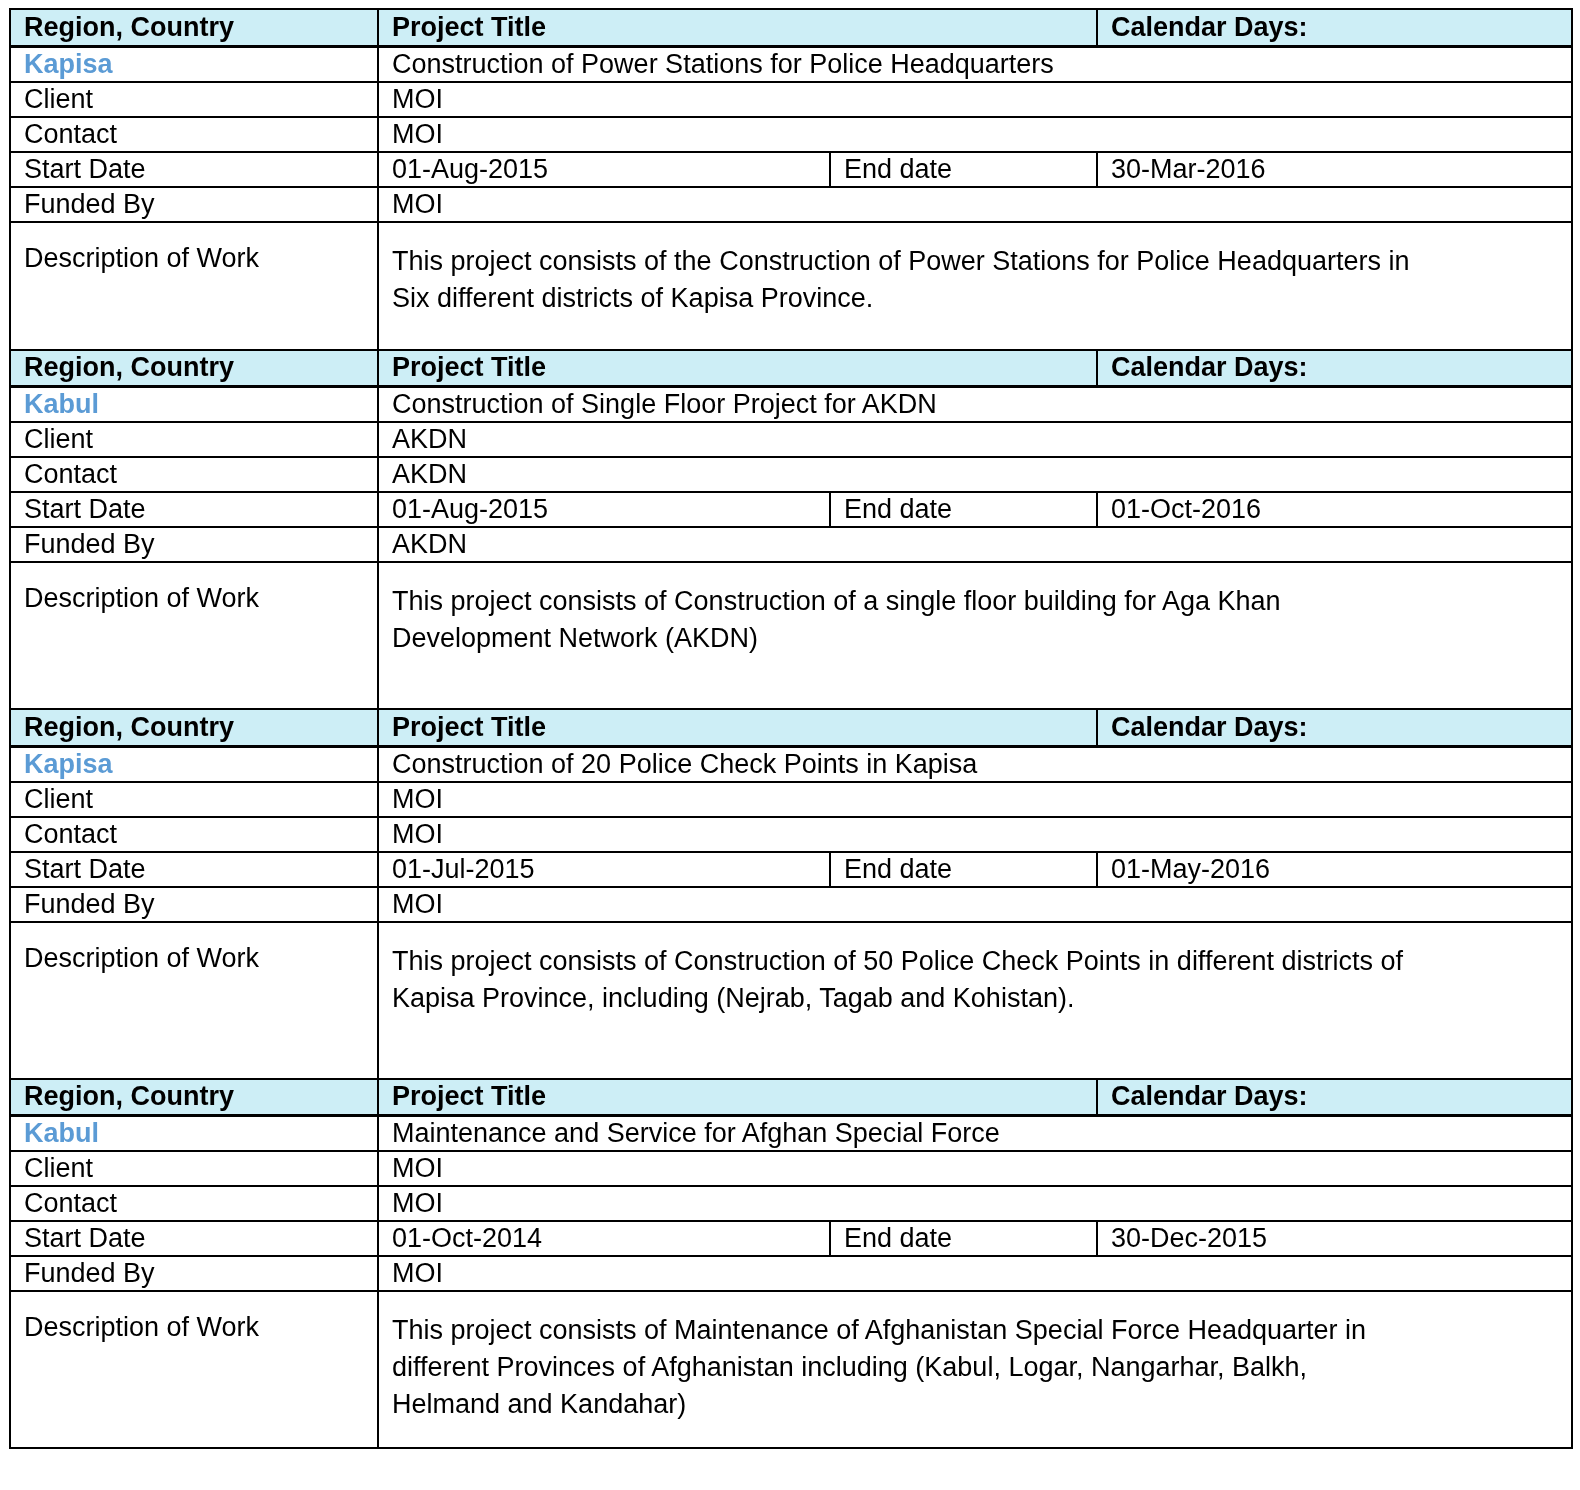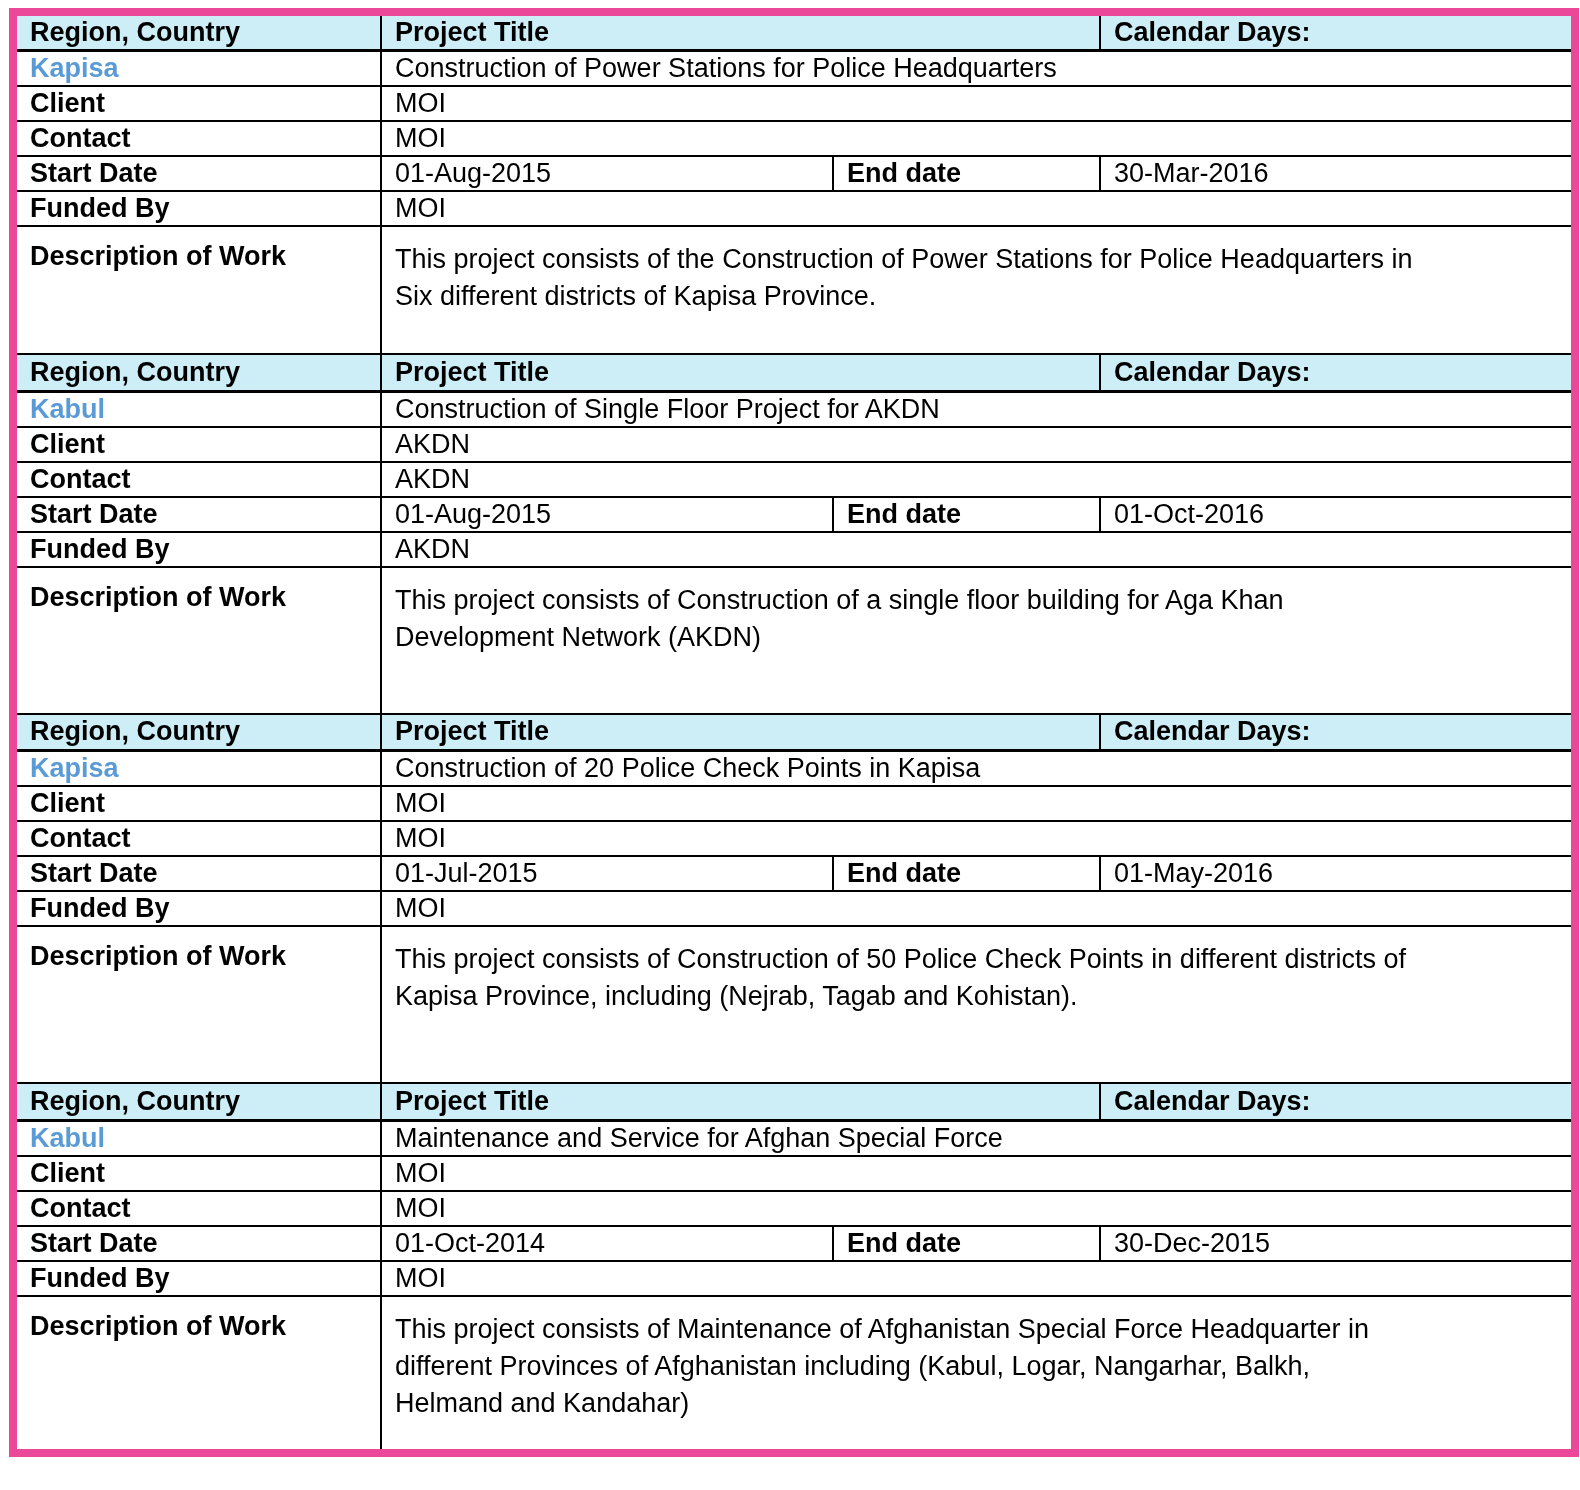--- a/index.html
+++ b/index.html
@@ -8,21 +8,21 @@
     background: #ffffff;
   }
   body {
     padding: 8px 9px 13px 9px;
     font-family: "Liberation Sans", sans-serif;
   }
   table.projects {
     border-collapse: collapse;
     table-layout: fixed;
     width: 1562px;
-    border: 8px solid #ec4899;
+    border: 2px solid #ec4899;
   }
   col.col-a { width: 368px; }
   col.col-b { width: 452px; }
   col.col-c { width: 267px; }
   col.col-d { width: 475px; }
 
   th, td {
     border: 2px solid #000;
     font-size: 27px;
     color: #000;
@@ -36,28 +36,28 @@
     font-weight: bold;
     border-bottom-width: 3px;
   }
   tr.row-header { height: 37px; }
   tr.row-std    { height: 22px; }
   tr.desc-0 { height: 128px; }
   tr.desc-1 { height: 147px; }
   tr.desc-2 { height: 157px; }
   tr.desc-3 { height: 157px; }
 
-  td.lbl { font-weight: bold; }
+  td.lbl { font-weight: normal; }
   td.region {
     font-weight: bold;
     color: var(--region_text, #5b9bd5);
   }
   td.top {
     vertical-align: top;
-    padding-top: 14px;
+    padding-top: 20px;
   }
   td.desc-text {
     white-space: pre-line;
     line-height: 37px;
   }
 </style>
 </head>
 <body>
 
 <table class="projects">

